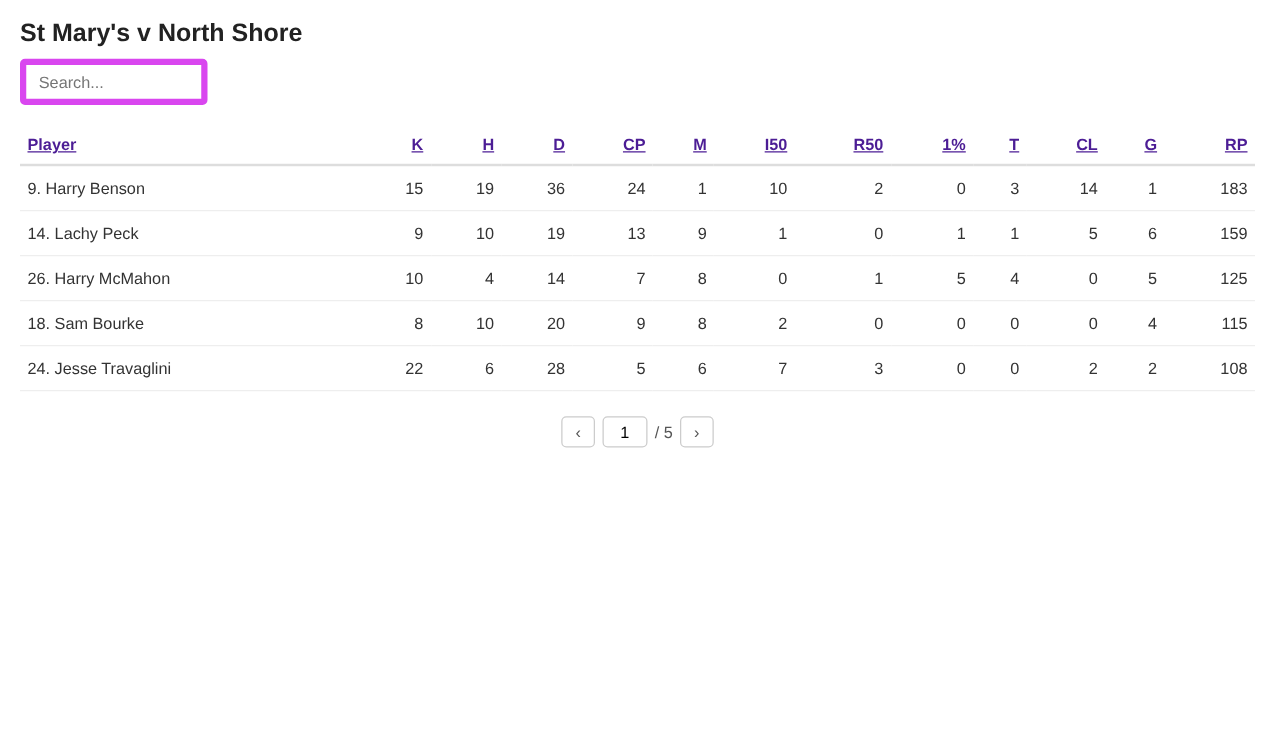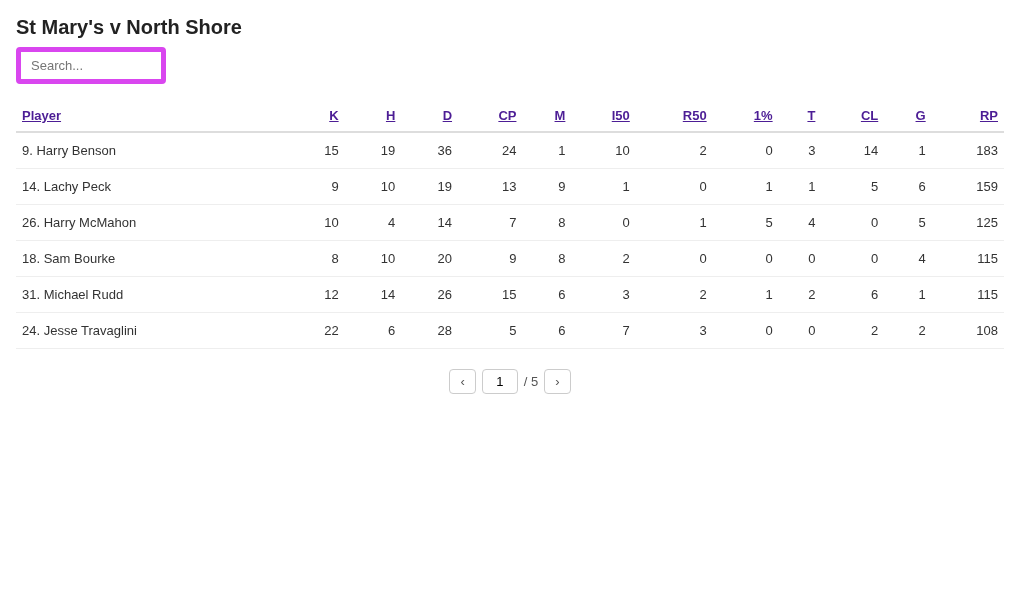--- a/index.html
+++ b/index.html
@@ -168,35 +168,20 @@
         <td>8</td>
         <td>2</td>
         <td>0</td>
         <td>0</td>
         <td>0</td>
         <td>0</td>
         <td>4</td>
         <td>115</td>
       </tr>
       <tr>
-        <td class="player-col">31. Michael Rudd</td>
-        <td>12</td>
-        <td>14</td>
-        <td>26</td>
-        <td>15</td>
-        <td>6</td>
-        <td>3</td>
-        <td>2</td>
-        <td>1</td>
-        <td>2</td>
-        <td>6</td>
-        <td>1</td>
-        <td>115</td>
-      </tr>
-      <tr>
         <td class="player-col">24. Jesse Travaglini</td>
         <td>22</td>
         <td>6</td>
         <td>28</td>
         <td>5</td>
         <td>6</td>
         <td>7</td>
         <td>3</td>
         <td>0</td>
         <td>0</td>

